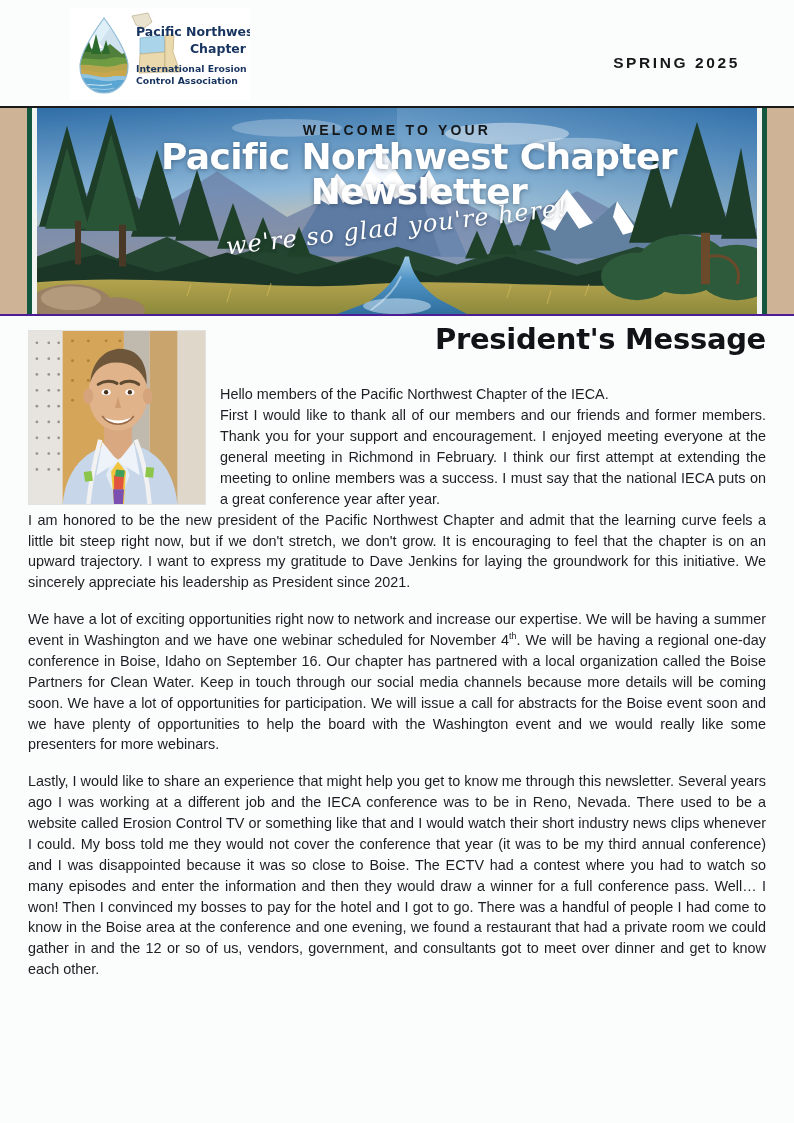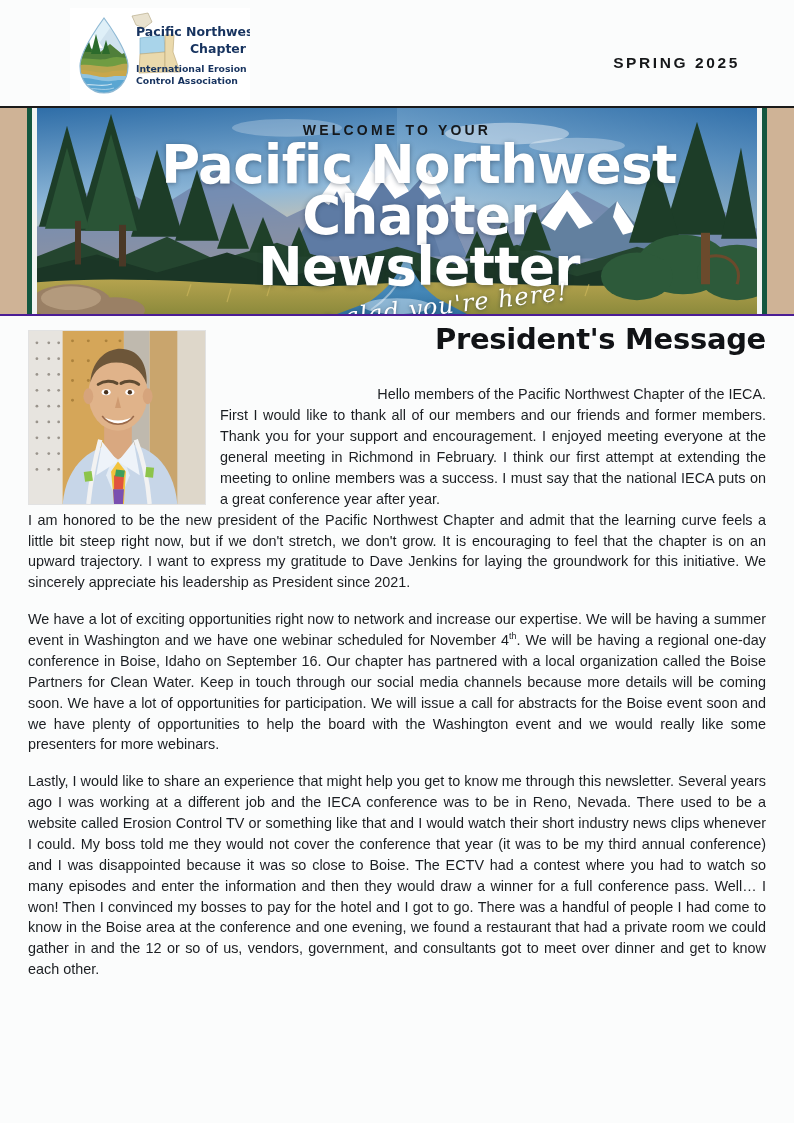--- a/index.html
+++ b/index.html
@@ -115,21 +115,21 @@
   .welcome {
     font-size: 14px;
     font-weight: bold;
     letter-spacing: 3.2px;
     color: #15181b;
     font-family: "Liberation Sans", sans-serif;
   }
 
   .big-title {
     margin-top: 2px;
-    font-size: 53px;
+    font-size: 36px;
     line-height: 0.96;
     font-weight: bold;
     color: #ffffff;
     text-align: center;
     letter-spacing: -0.6px;
     font-family: "DejaVu Sans", sans-serif;
     text-shadow: 0 1px 5px rgba(20,35,55,0.45);
     padding-left: 44px;
   }
   .big-title .l2 { display: block; }
@@ -178,21 +178,21 @@
 
   p.body {
     font-size: 14.4px;
     line-height: 1.45;
     color: #1b1e22;
     text-align: justify;
     margin: 0;
     font-family: "Liberation Sans", sans-serif;
   }
 
-  p.body.nojust { text-align: right; margin-top: 30px; }
+  p.body.nojust { text-align: left; margin-top: 30px; }
 
   .gap { height: 16px; }
 
   .clearer { clear: both; }
 
   sup { font-size: 0.62em; vertical-align: super; }
 </style>
 </head>
 <body>
 

